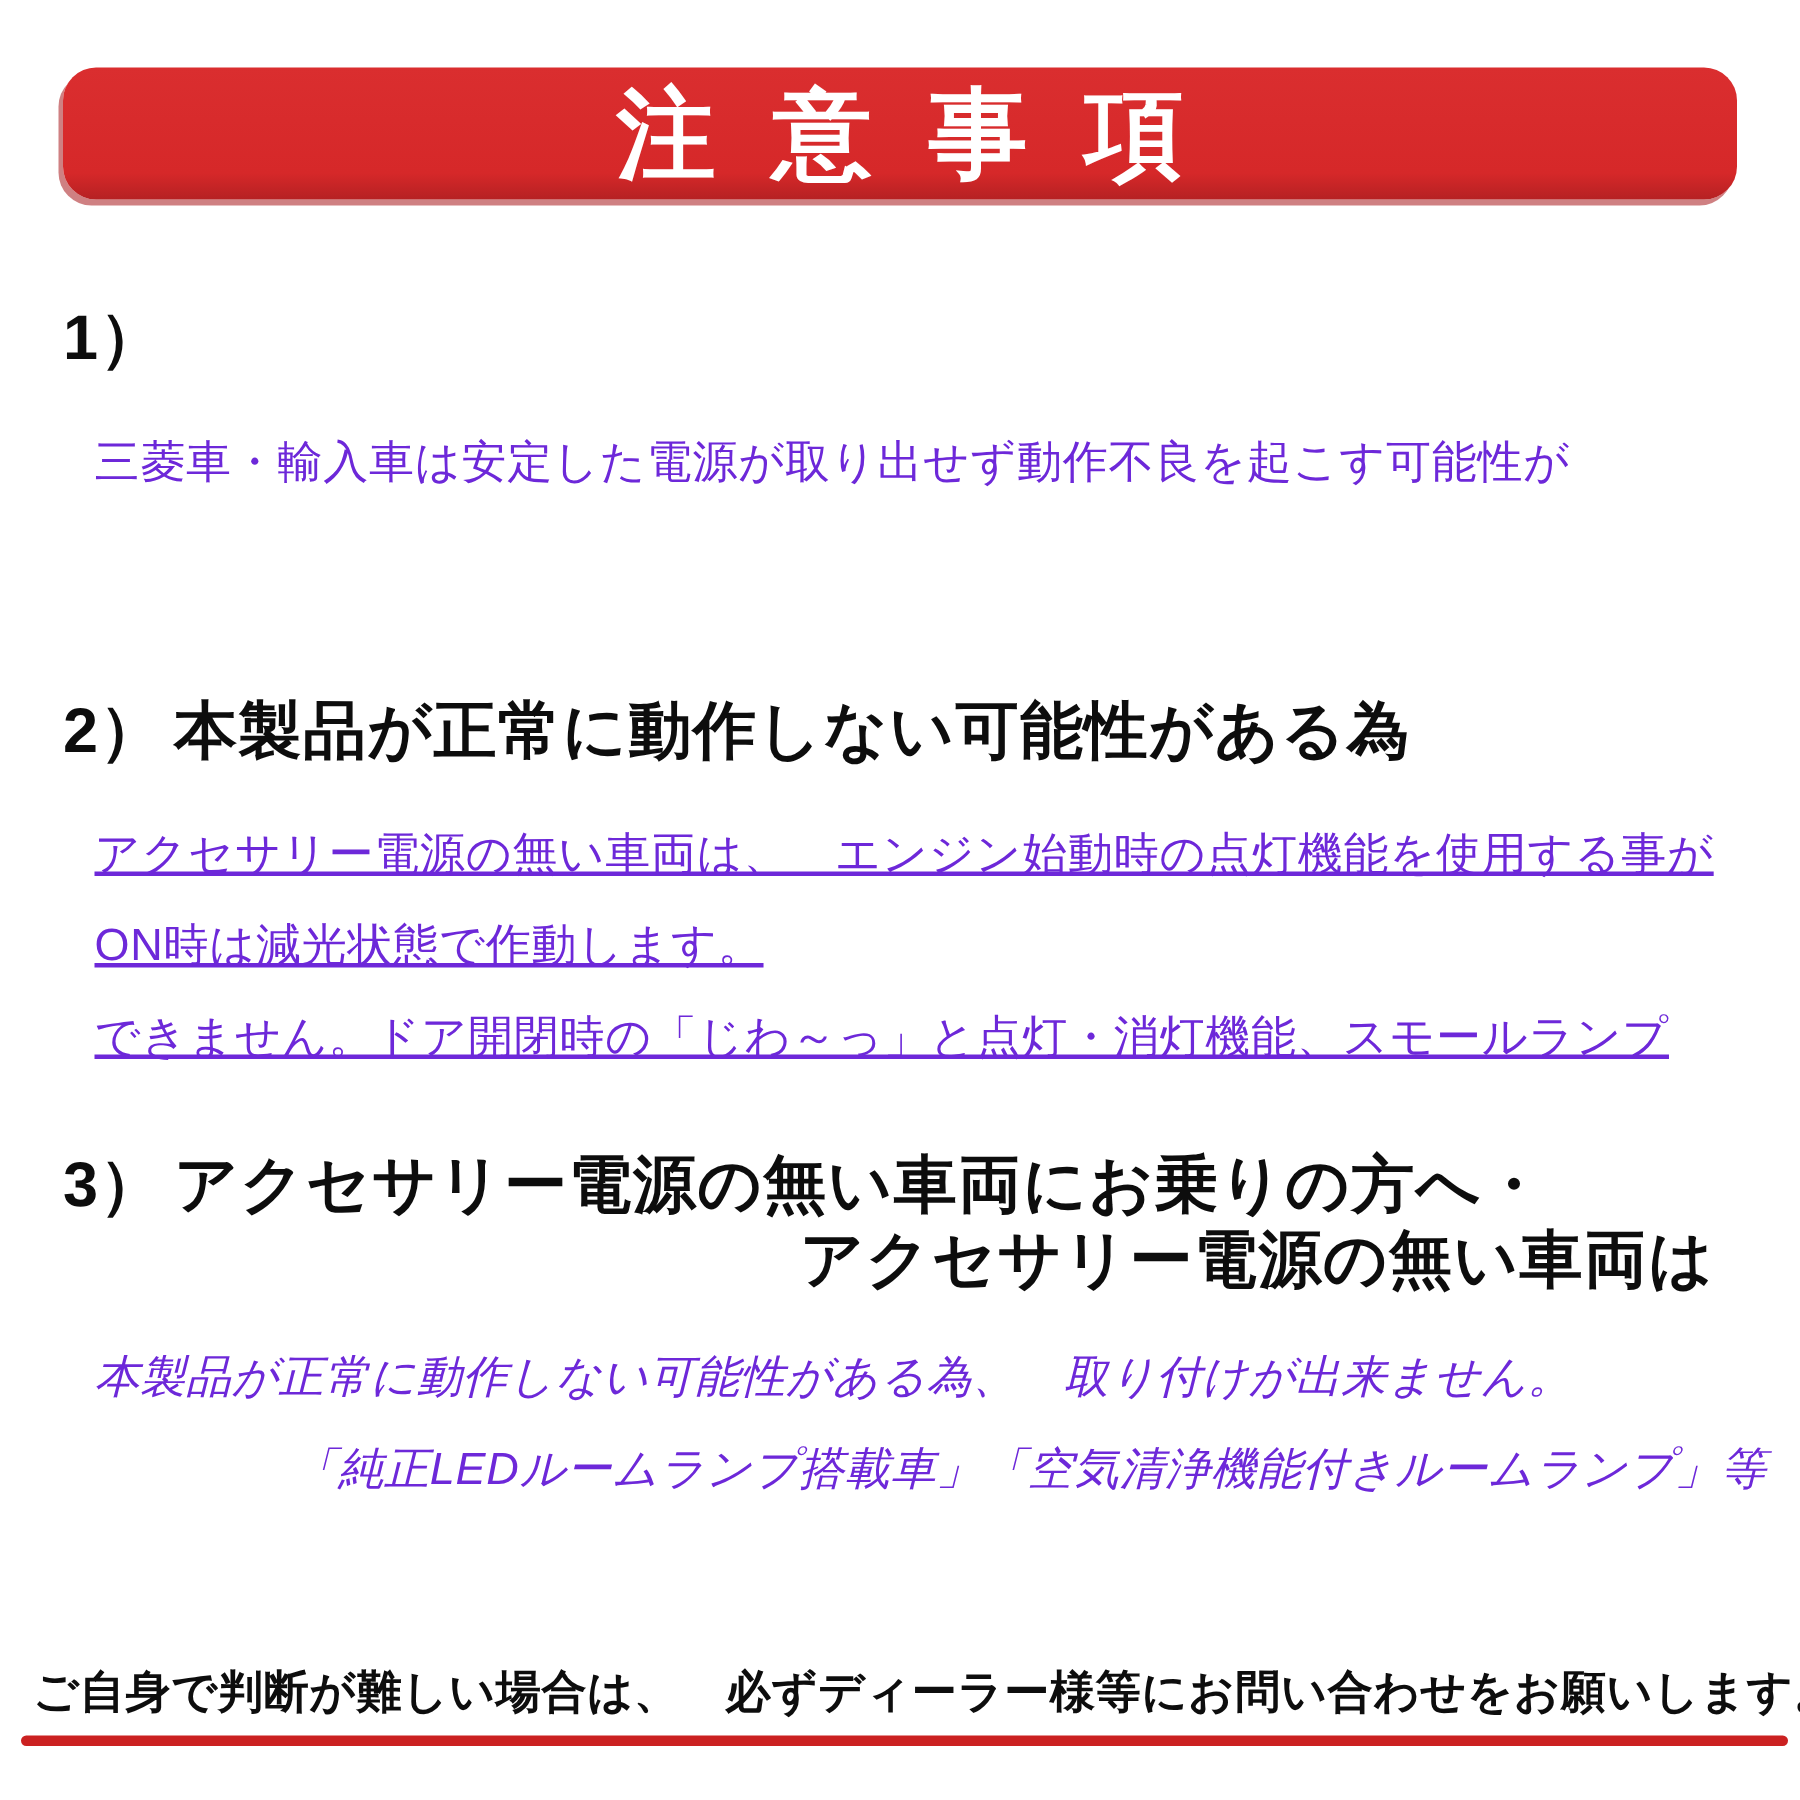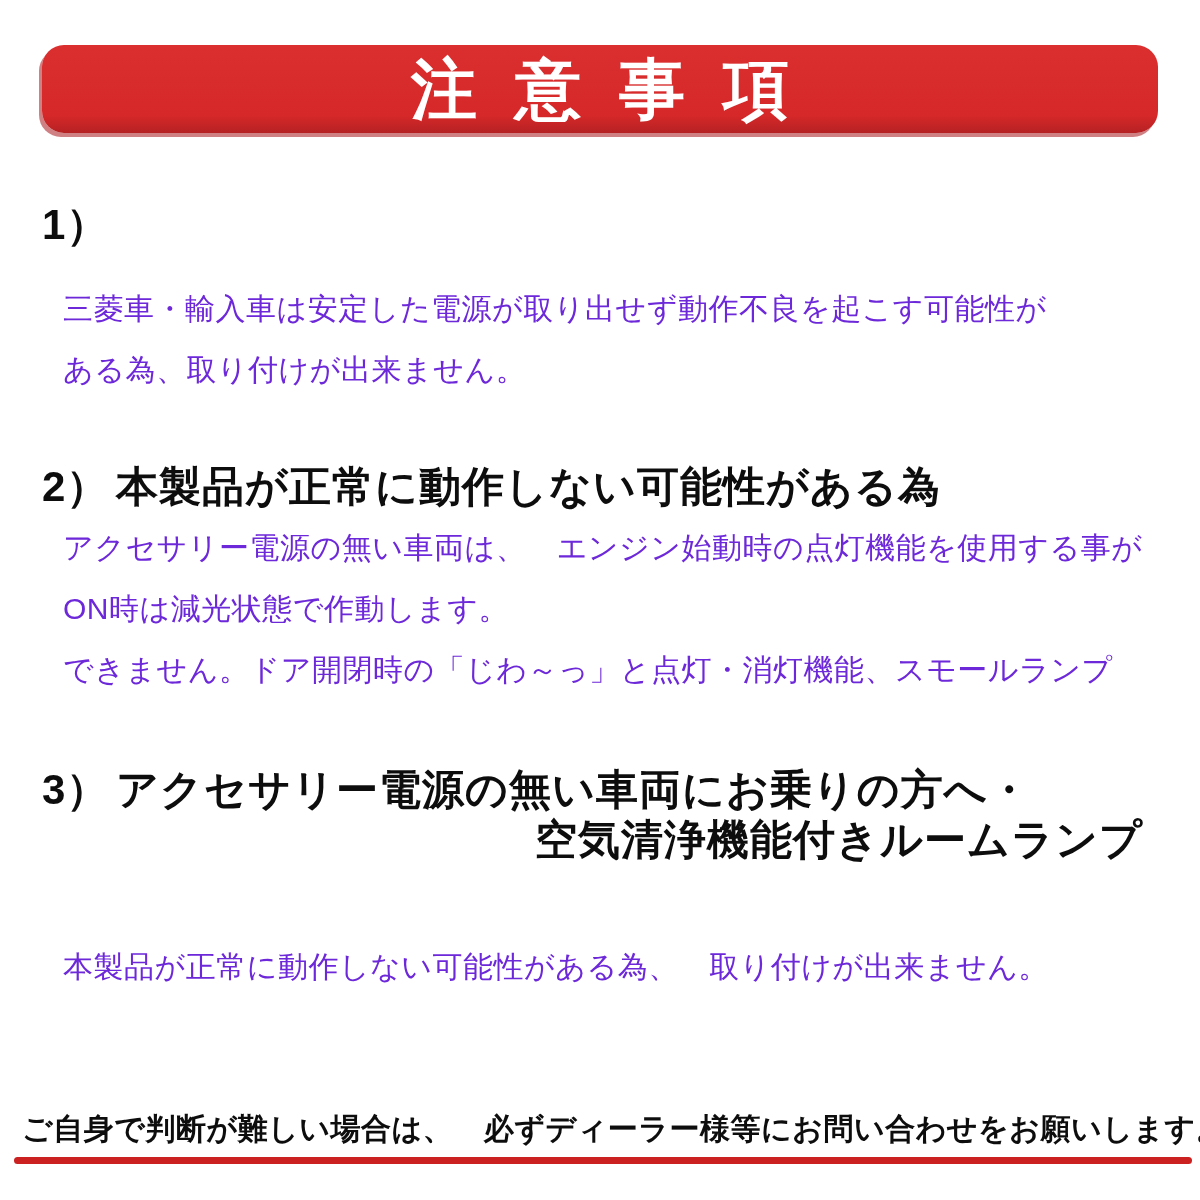--- a/index.html
+++ b/index.html
@@ -33,22 +33,22 @@
   }
   .h1{top:200px;}
   .h2{top:462px;}
   .h3{top:765px;}
   .h3b{top:815px;}
 
   
   .body-block{position:absolute;left:63px;font-size:30px;line-height:61px;
     white-space:nowrap;color:#6d28d9;letter-spacing:0.5px;}
   .b1{top:278px;}
-  .b2{top:517px;}
-  .b3{top:936px;}
+  .b2{top:539px;text-decoration:underline;}
+  .b3{top:888px;font-style:italic;}
   .b3 .line-example{margin-left:-21px;}   
   .b3 .line-indent{margin-left:132px;}    
 
   
   .footer-text{
     position:absolute;left:22px;top:1104px;
     font-size:30px;font-weight:bold;letter-spacing:0.5px;
     white-space:nowrap;color:#0d0d0d;line-height:50px;
   }
   .footer-underline{
@@ -63,38 +63,38 @@
 
   <div class="banner">
     <span class="banner-title">注意事項</span>
   </div>
 
   <div class="heading h1">
     <span class="num">1）</span>
   </div>
   <div class="body-block b1">
     <div>三菱車・輸入車は安定した電源が取り出せず動作不良を起こす可能性が</div>
-    <div>ある為、取り付けが出来ません。</div>
   </div>
 
   <div class="heading h2">
     <span class="num">2）</span>
     <span>本製品が正常に動作しない可能性がある為</span>
   </div>
   <div class="body-block b2">
     <div>アクセサリー電源の無い車両は、　エンジン始動時の点灯機能を使用する事が</div>
     <div>ON時は減光状態で作動します。</div>
     <div>できません。ドア開閉時の「じわ～っ」と点灯・消灯機能、スモールランプ</div>
   </div>
 
   <div class="heading h3">
     <span class="num">3）</span>
     <span>アクセサリー電源の無い車両にお乗りの方へ・</span>
   </div>
-  <div class="heading-cont h3b">空気清浄機能付きルームランプ</div>
+  <div class="heading-cont h3b">アクセサリー電源の無い車両は</div>
   <div class="body-block b3">
     <div>本製品が正常に動作しない可能性がある為、　取り付けが出来ません。</div>
+    <div class="line-indent">「純正LEDルームランプ搭載車」「空気清浄機能付きルームランプ」等</div>
   </div>
 
   <div class="footer-text">ご自身で判断が難しい場合は、　必ずディーラー様等にお問い合わせをお願いします。</div>
   <div class="footer-underline"></div>
 
 </div>
 
 </body></html>

